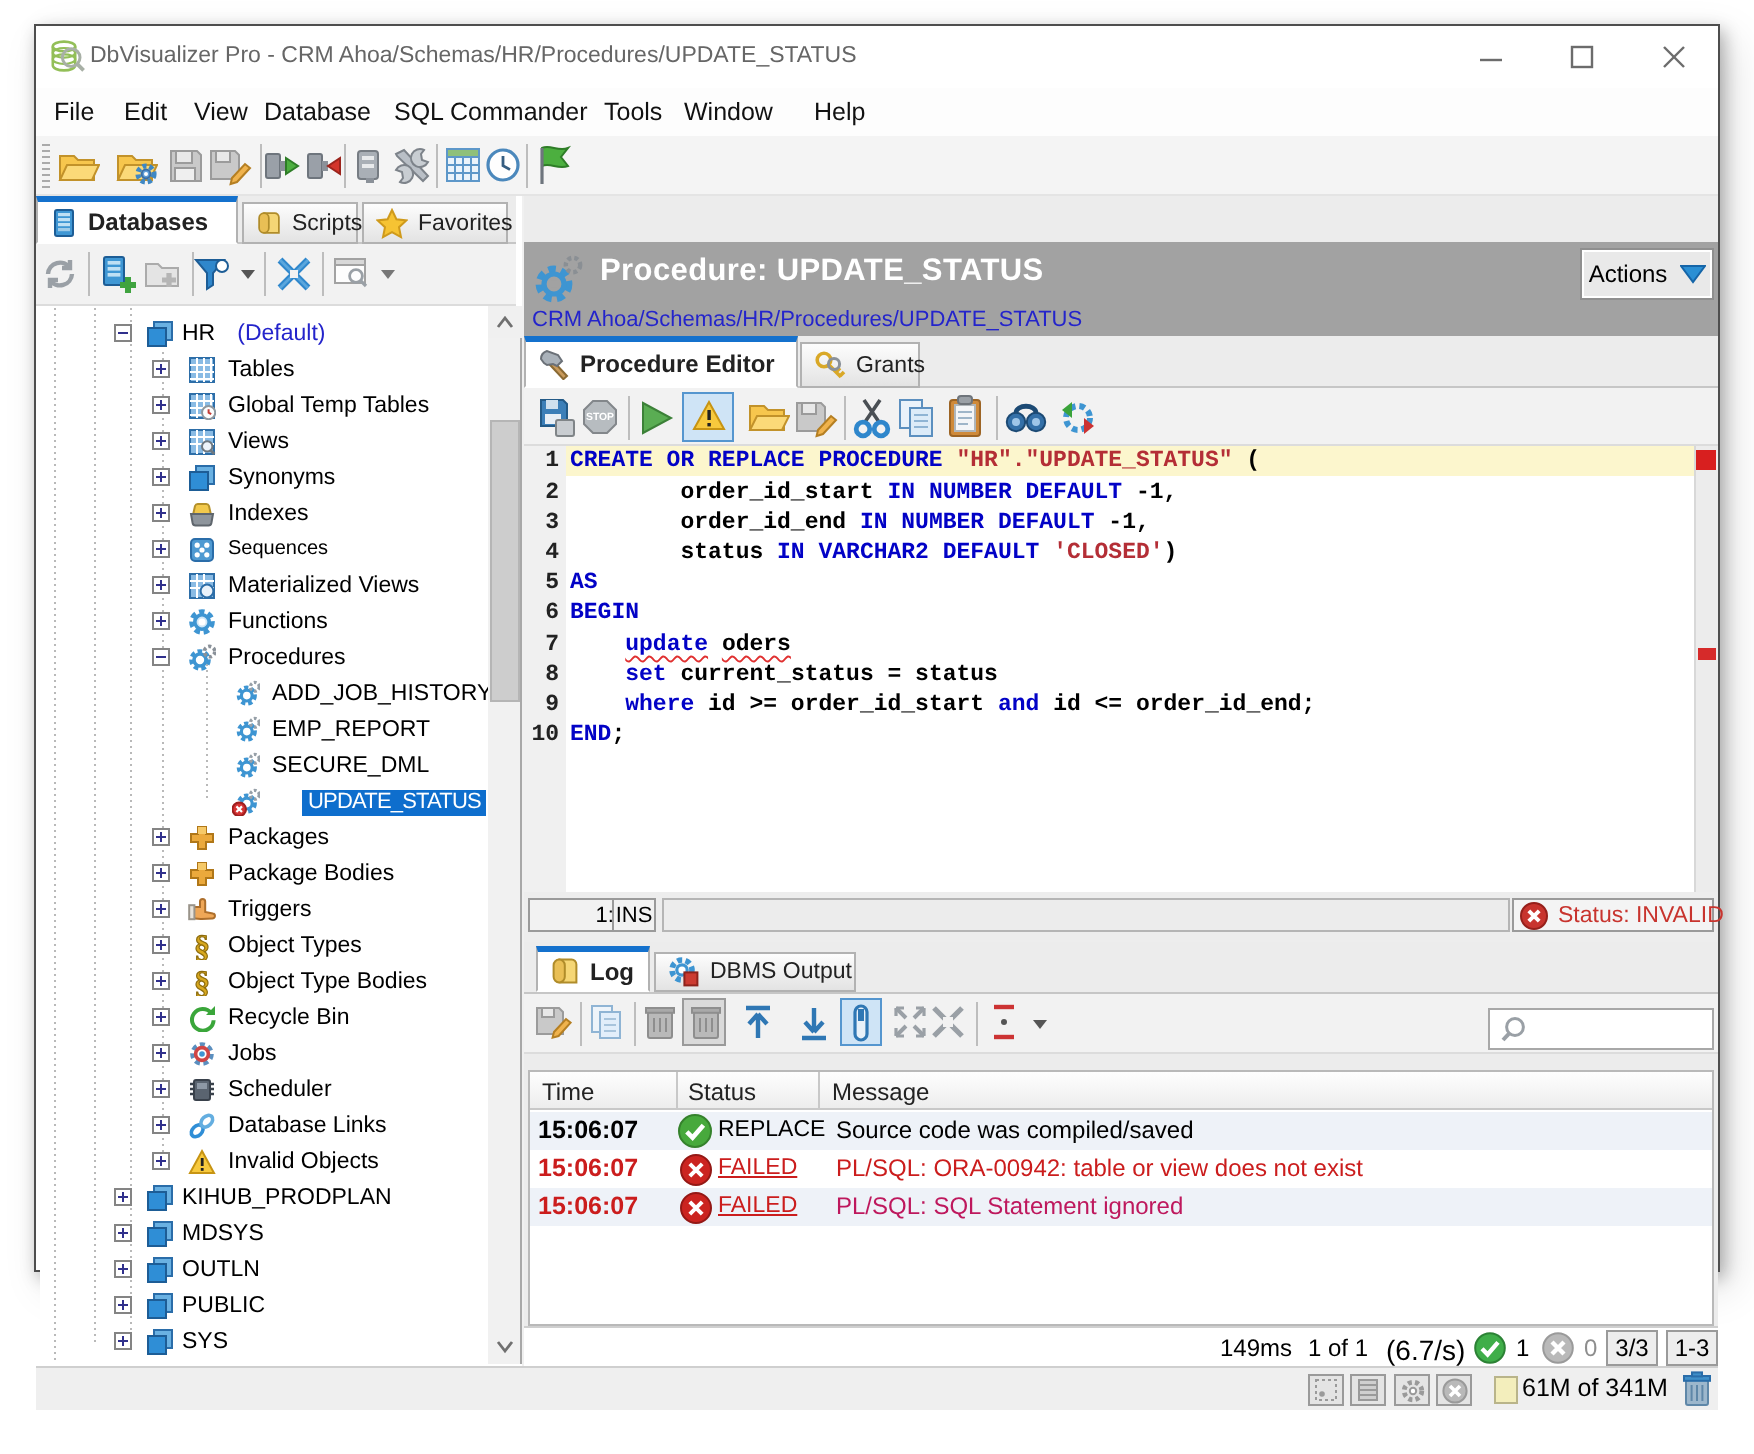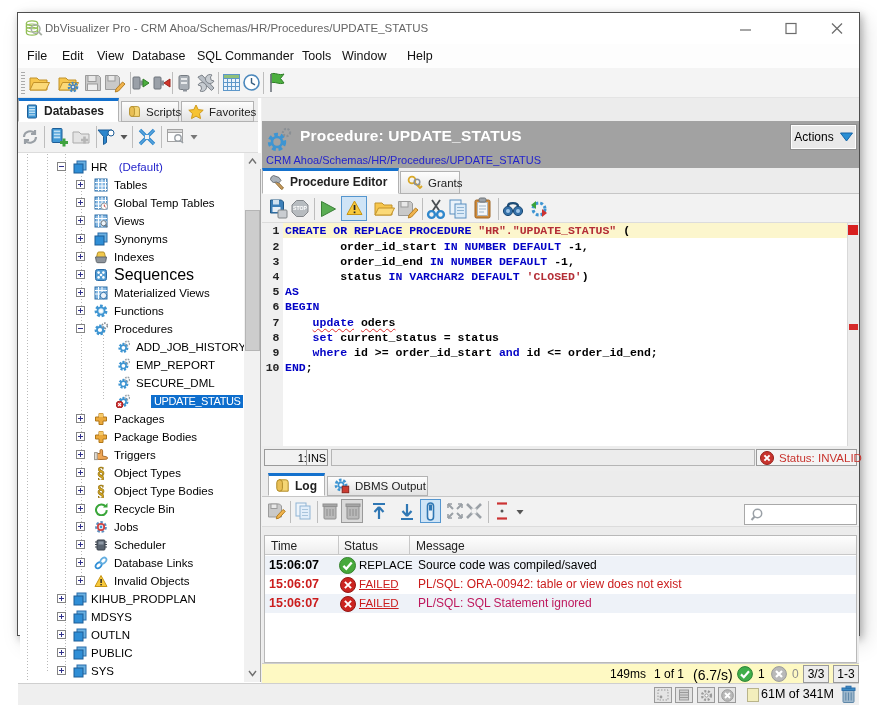--- a/index.html
+++ b/index.html
@@ -370,21 +370,21 @@
 <div class="tx" style="left:96px;top:217px;position:absolute;font-size:11.5px;line-height:18px;white-space:nowrap">Synonyms</div>
 <div class="texp plus" style="left:58px;top:239px"></div>
 <svg class="ab" style="left:76px;top:237px" width="14" height="14" viewBox="0 0 14 14">
         <use href="#i-idx"></use>
       </svg>
 <div class="tx" style="left:96px;top:235px;position:absolute;font-size:11.5px;line-height:18px;white-space:nowrap">Indexes</div>
 <div class="texp plus" style="left:58px;top:257px"></div>
 <svg class="ab" style="left:76px;top:255px" width="14" height="14" viewBox="0 0 14 14">
         <use href="#i-seq"></use>
       </svg>
-<div class="tx" style="left:96px;top:253px;position:absolute;font-size:16px;line-height:18px;white-space:nowrap">Sequences</div>
+<div class="tx" style="left:96px;top:253px;position:absolute;font-size:10px;line-height:18px;white-space:nowrap">Sequences</div>
 <div class="texp plus" style="left:58px;top:275px"></div>
 <svg class="ab" style="left:76px;top:273px" width="14" height="14" viewBox="0 0 14 14">
         <use href="#i-mat"></use>
       </svg>
 <div class="tx" style="left:96px;top:271px;position:absolute;font-size:11.5px;line-height:18px;white-space:nowrap">Materialized Views</div>
 <div class="texp plus" style="left:58px;top:293px"></div>
 <svg class="ab" style="left:76px;top:291px" width="14" height="14" viewBox="0 0 14 14">
         <use href="#i-gear-o"></use>
       </svg>
 <div class="tx" style="left:96px;top:289px;position:absolute;font-size:11.5px;line-height:18px;white-space:nowrap">Functions</div>
@@ -707,21 +707,21 @@
 <span class="ab" style="left:4px;top:2px;font-size:12.5px;font-weight:bold;color:#cb1d1d">15:06:07</span>
 <svg class="ab" style="left:75px;top:2px" width="16" height="16" viewBox="0 0 16 16">
               <circle cx="8" cy="8" r="7.5" fill="#cb2420" stroke="#941815"></circle>
               <path d="M4.9 4.9 l6.2 6.2 M11.1 4.9 l-6.2 6.2" stroke="#fff" stroke-width="2"></path>
             </svg>
 <span class="ab" style="left:94px;top:3px;font-size:11.5px;color:#cb1d1d;text-decoration:underline">FAILED</span>
 <span class="ab" style="left:153px;top:2px;font-size:12px;color:#be185d">PL/SQL: SQL Statement ignored</span>
 </div>
 </div>
 
-<div class="ab" style="left:0;top:192px;width:597px;height:20px;background:#fef9c3;border-top:1px solid #cfcfcf;">
+<div class="ab" style="left:0;top:192px;width:597px;height:20px;background:#ffffff;border-top:1px solid #cfcfcf;">
 <span class="ab" style="left:348px;top:3px;font-size:12px">149ms</span>
 <span class="ab" style="left:392px;top:3px;font-size:12px">1 of 1</span>
 <span class="ab" style="left:431px;top:3px;font-size:14px">(6.7/s)</span>
 <svg class="ab" style="left:475px;top:2px" width="16" height="16" viewBox="0 0 16 16">
             <circle cx="8" cy="8" r="7.4" fill="#3fae49" stroke="#2c8235"></circle>
             <path d="M4 8.4 l2.8 2.8 L12 5.2" fill="none" stroke="#fff" stroke-width="2.2"></path>
           </svg>
 <span class="ab" style="left:496px;top:3px;font-size:12px">1</span>
 <svg class="ab" style="left:509px;top:2px" width="16" height="16" viewBox="0 0 16 16">
             <circle cx="8" cy="8" r="7.4" fill="#b9b9b9" stroke="#9a9a9a"></circle>

